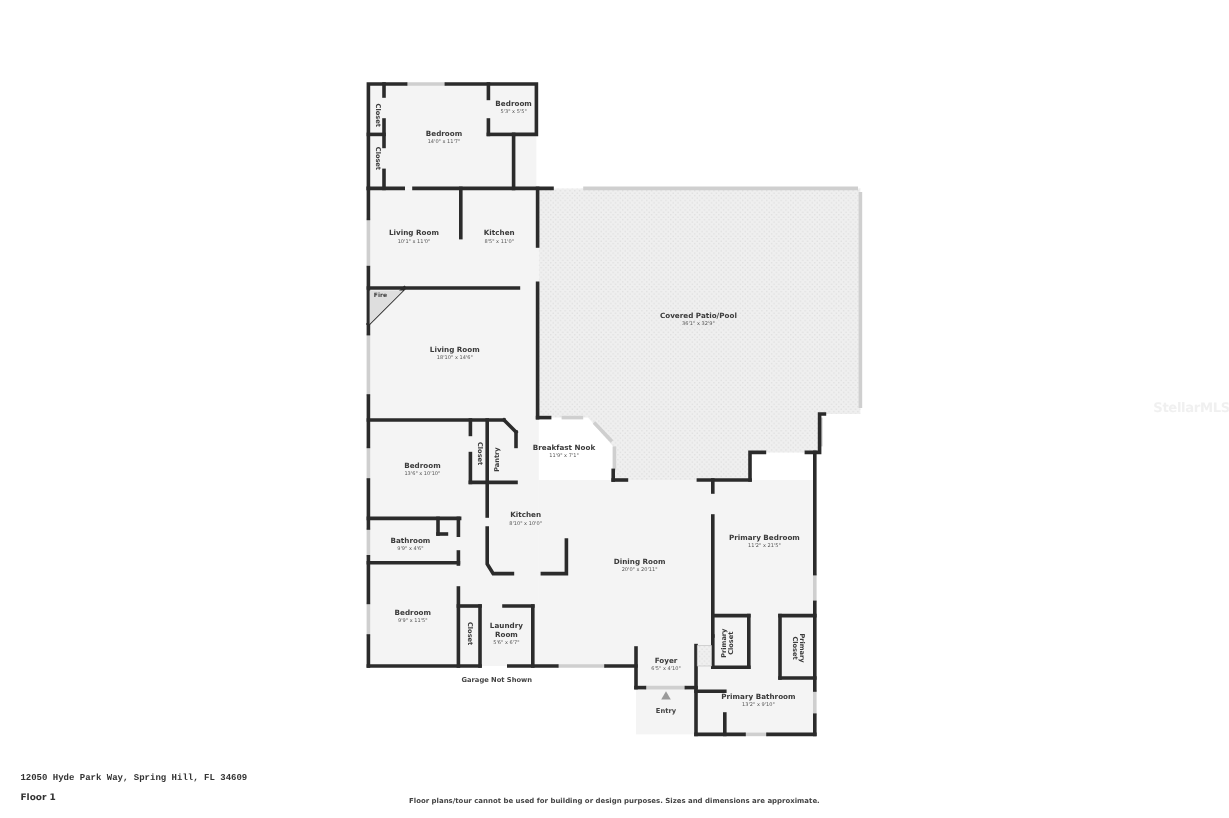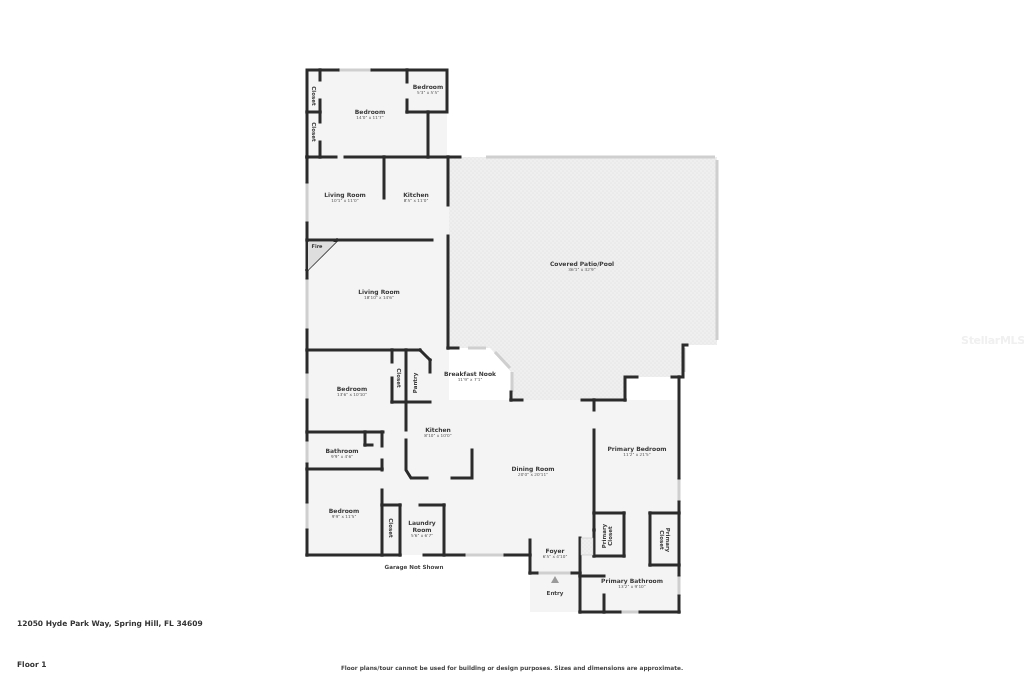--- a/index.html
+++ b/index.html
@@ -2,21 +2,21 @@
 <html><head>
 <meta charset="utf-8">
 <style>
   html,body{margin:0;padding:0;}
   body{width:1024px;height:682px;background:#ffffff;position:relative;overflow:hidden;font-family:"DejaVu Sans","Liberation Sans",sans-serif;color:#333;}
   #plan{position:absolute;left:0;top:0;}
   .room-label{position:absolute;transform:translate(-50%,-50%);text-align:center;white-space:nowrap;line-height:1.15;}
   .room-name{font-size:6px;font-weight:600;color:#3a3a3a;display:block;}
   .room-dim{font-size:4.2px;color:#555;display:block;}
   .vlabel{position:absolute;transform:translate(-50%,-50%) rotate(90deg);font-size:5.5px;font-weight:600;color:#3a3a3a;white-space:nowrap;text-align:center;line-height:1.1;}
-  .address{position:absolute;left:17px;top:619px;font-size:7.5px;font-weight:700;color:#333;}
+  .address{position:absolute;left:17px;top:645px;font-size:7.5px;font-weight:700;color:#333;font-family:Liberation Mono, monospace;}
   .floor{position:absolute;left:17px;top:660px;font-size:7.5px;font-weight:700;color:#333;}
   .disclaimer{position:absolute;left:512px;top:665px;transform:translateX(-50%);font-size:5.8px;font-weight:600;color:#444;white-space:nowrap;}
   .garage{position:absolute;left:414px;top:564px;transform:translateX(-50%);font-size:5.6px;font-weight:600;color:#444;white-space:nowrap;}
   .entry{position:absolute;left:555px;top:590px;transform:translateX(-50%);font-size:5.6px;font-weight:600;color:#444;white-space:nowrap;}
   .watermark{position:absolute;left:993px;top:340px;transform:translate(-50%,-50%);font-size:11px;font-weight:700;color:#f0f0f0;white-space:nowrap;letter-spacing:-0.3px;}
 </style>
 </head>
 <body>
 
 <svg id="plan" width="1024" height="682" viewBox="0 0 1024 682" xmlns="http://www.w3.org/2000/svg">

